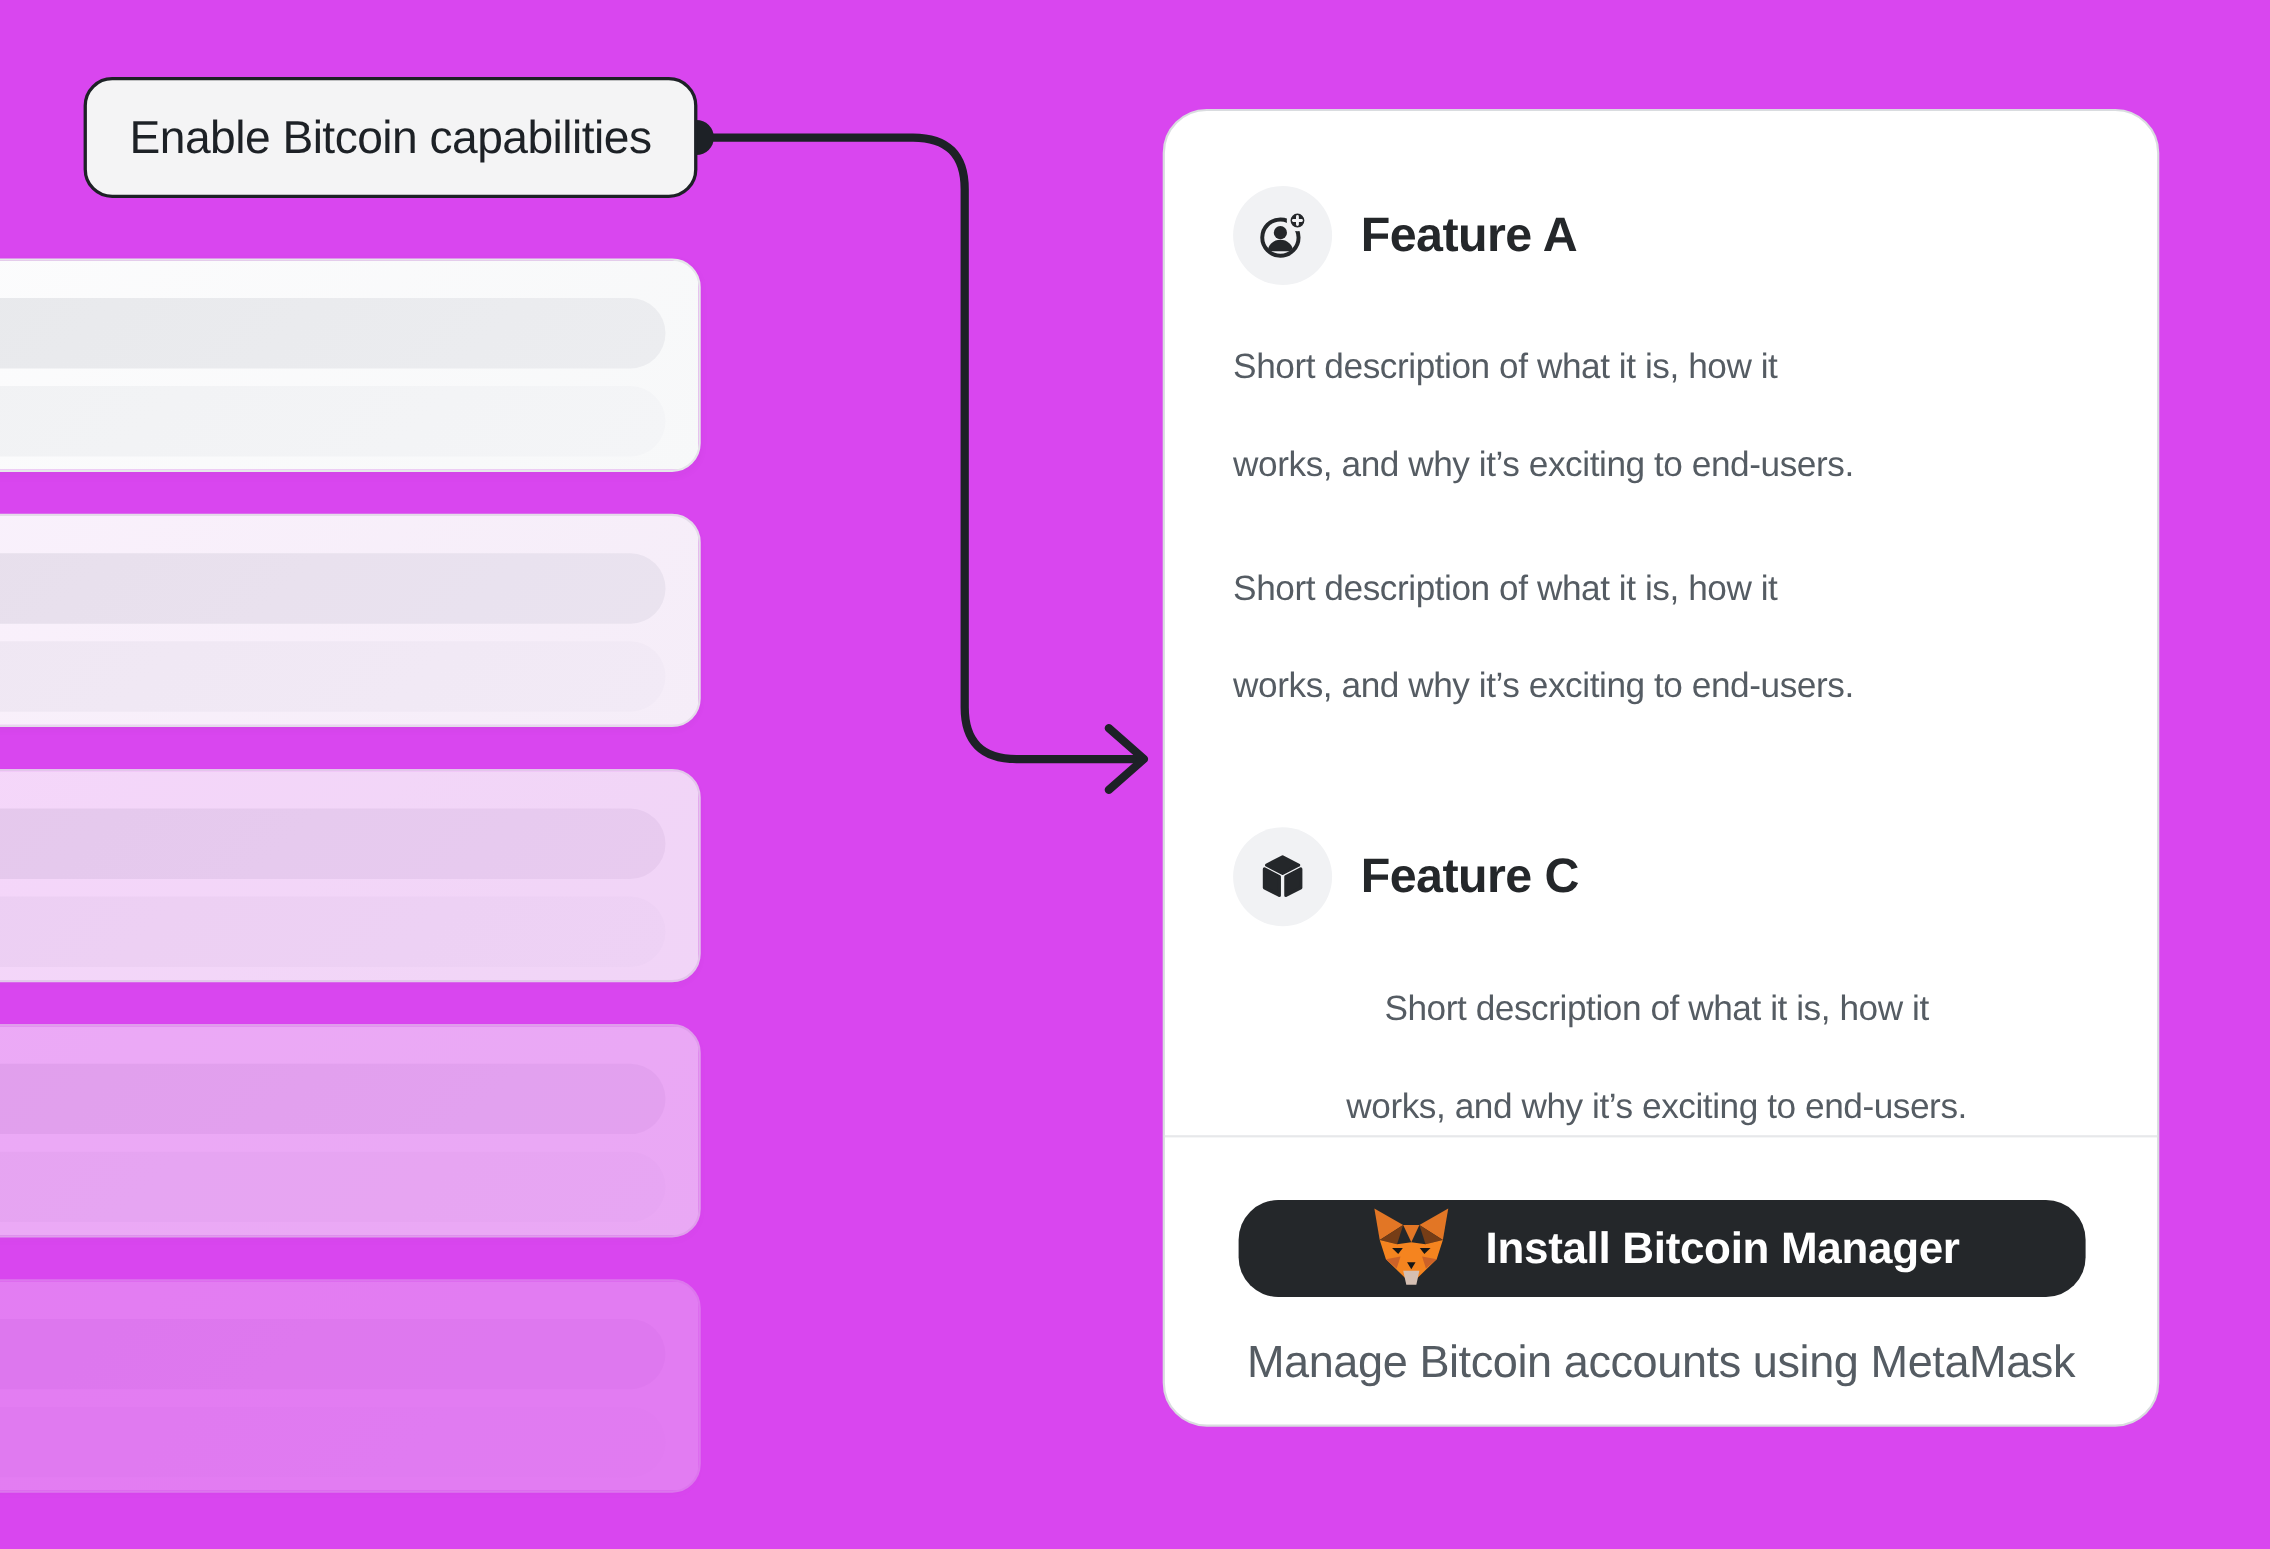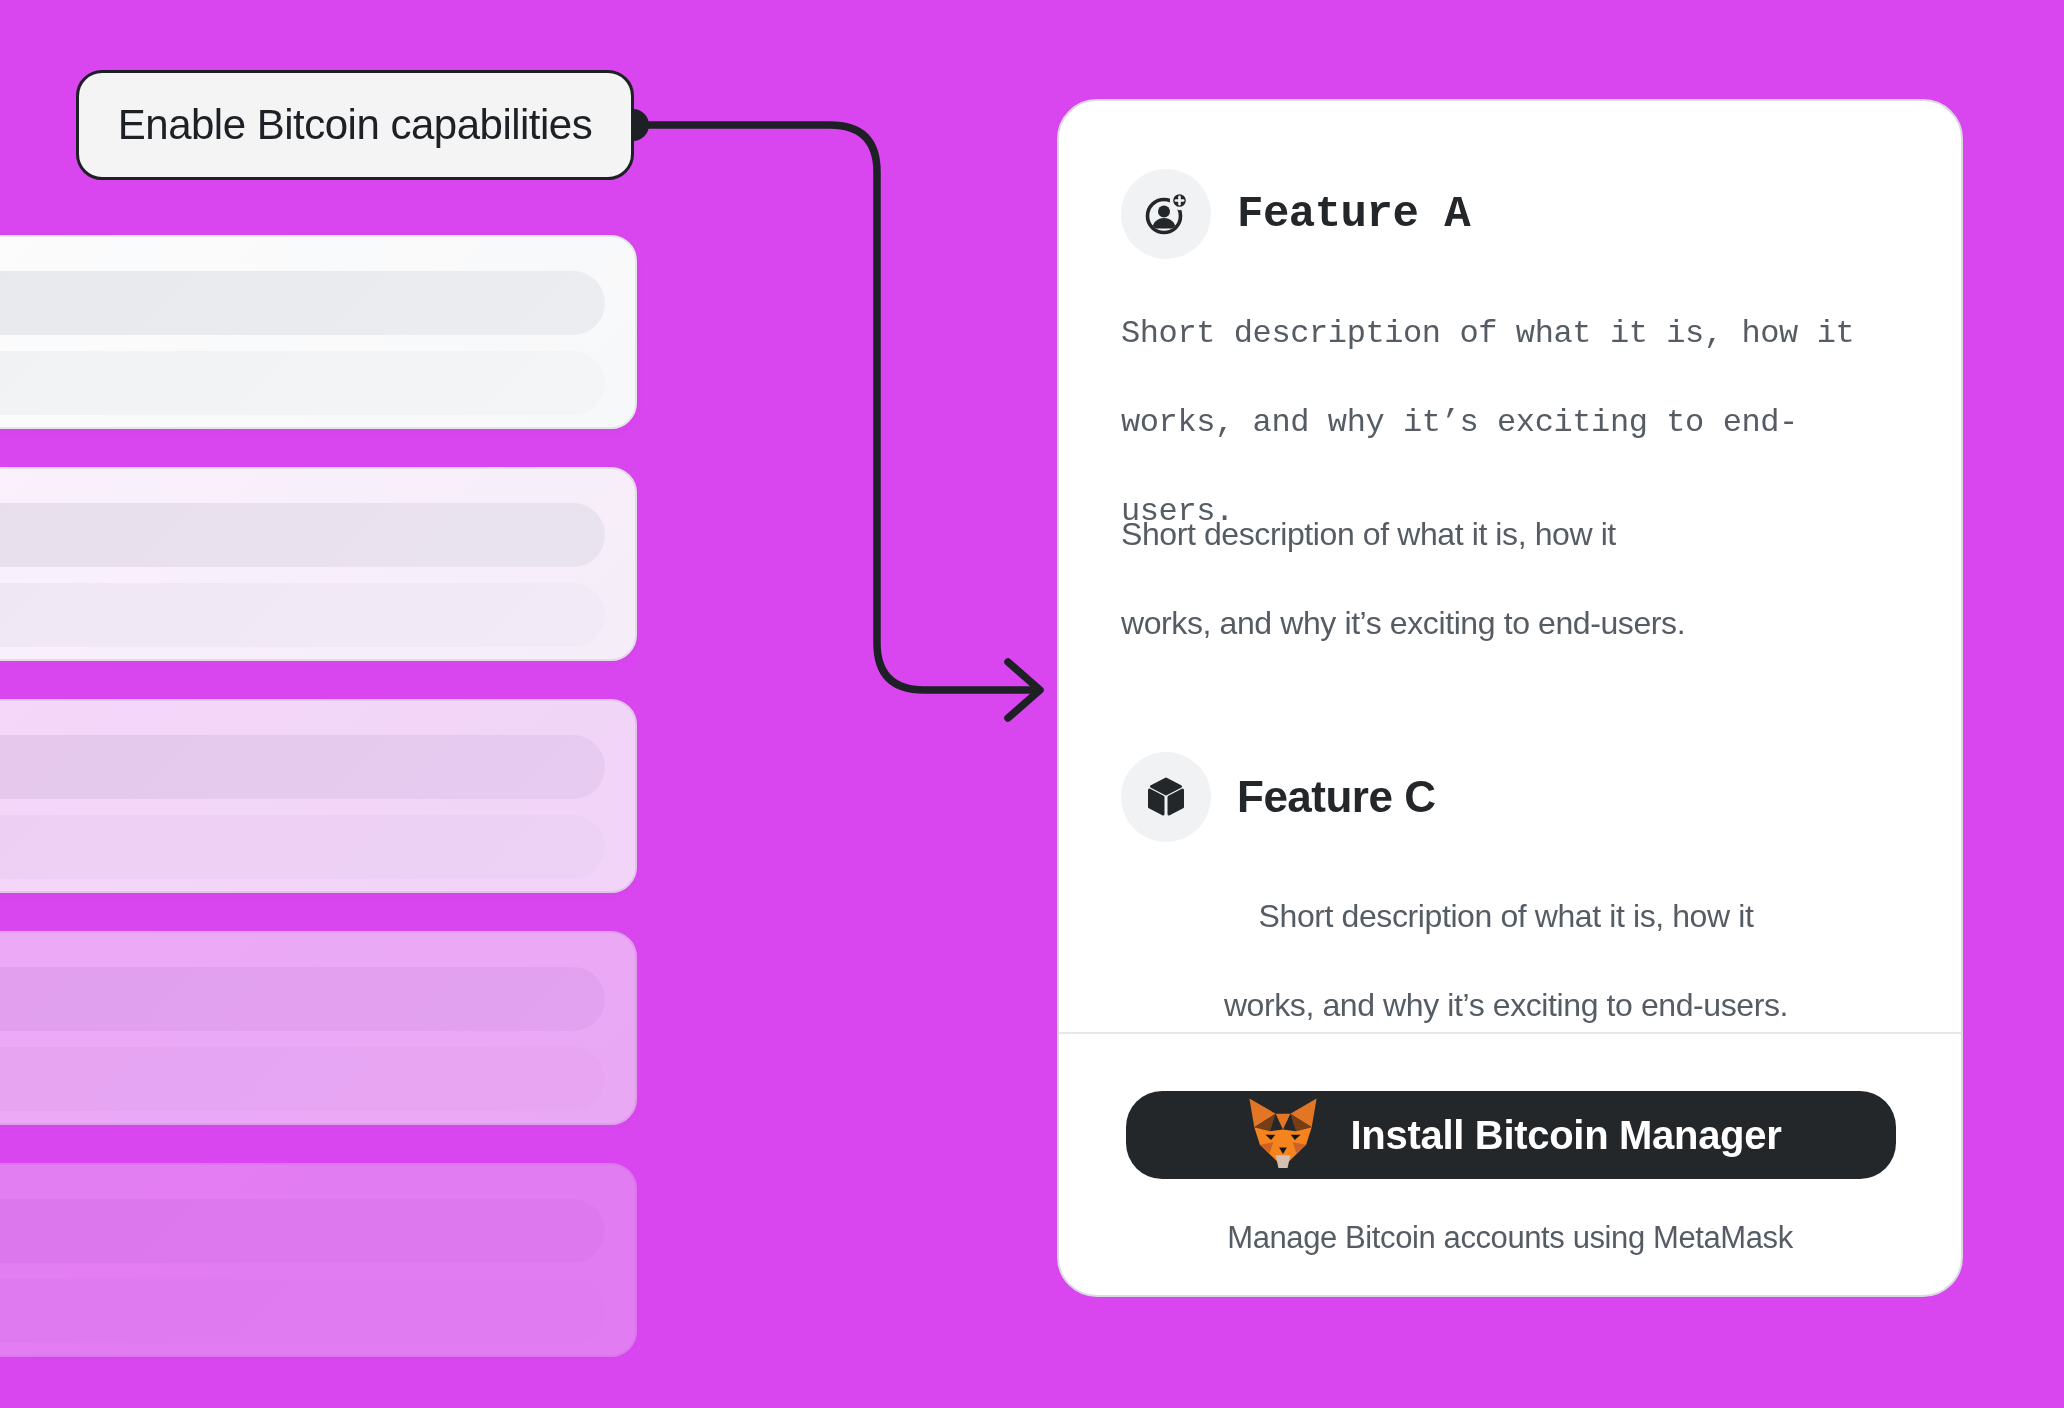--- a/index.html
+++ b/index.html
@@ -55,21 +55,21 @@
   
   .panel{
     position:absolute;left:1057px;top:99px;
     width:906px;height:1198px;
     background:#ffffff;
     border:2.5px solid #d9dcdf;border-radius:40px;
     box-sizing:border-box;
     z-index:2;
   }
   .feature-row{position:absolute;left:62px;right:70px;}
-  .feature-row.row-a{top:68px;font-family:Liberation Mono, monospace;}
+  .feature-row.row-a{top:68px;}
   .feature-row.row-b{top:359px;}
   .feature-row.row-c{top:651px;text-align:center;}
   .feature-head{display:flex;align-items:center;gap:26px;}
   .icon-circle{
     width:90px;height:90px;border-radius:50%;
     background:#f1f2f4;flex:0 0 auto;
     display:flex;align-items:center;justify-content:center;
   }
   .feature-title{
     font-size:44px;font-weight:700;color:#24272a;letter-spacing:-0.5px;
@@ -91,21 +91,21 @@
     display:flex;align-items:center;justify-content:center;gap:26px;
     cursor:pointer;
   }
   .install-button-label{
     font-size:40px;font-weight:700;color:#ffffff;letter-spacing:-0.3px;white-space:nowrap;
   }
   .fox{width:84px;height:80px;flex:0 0 auto;}
   .panel-caption{
     position:absolute;left:0;right:0;top:1114px;
     text-align:center;
-    font-size:31px;line-height:46px;color:#555c63;letter-spacing:-0.4px;
+    font-size:41px;line-height:46px;color:#555c63;letter-spacing:-0.4px;
   }
 </style>
 </head>
 <body>
 
 <div class="stage">
 
   <div class="skeleton-stack">
     <div class="skeleton-card f1">
       <div class="skeleton-bar bar1"></div>

